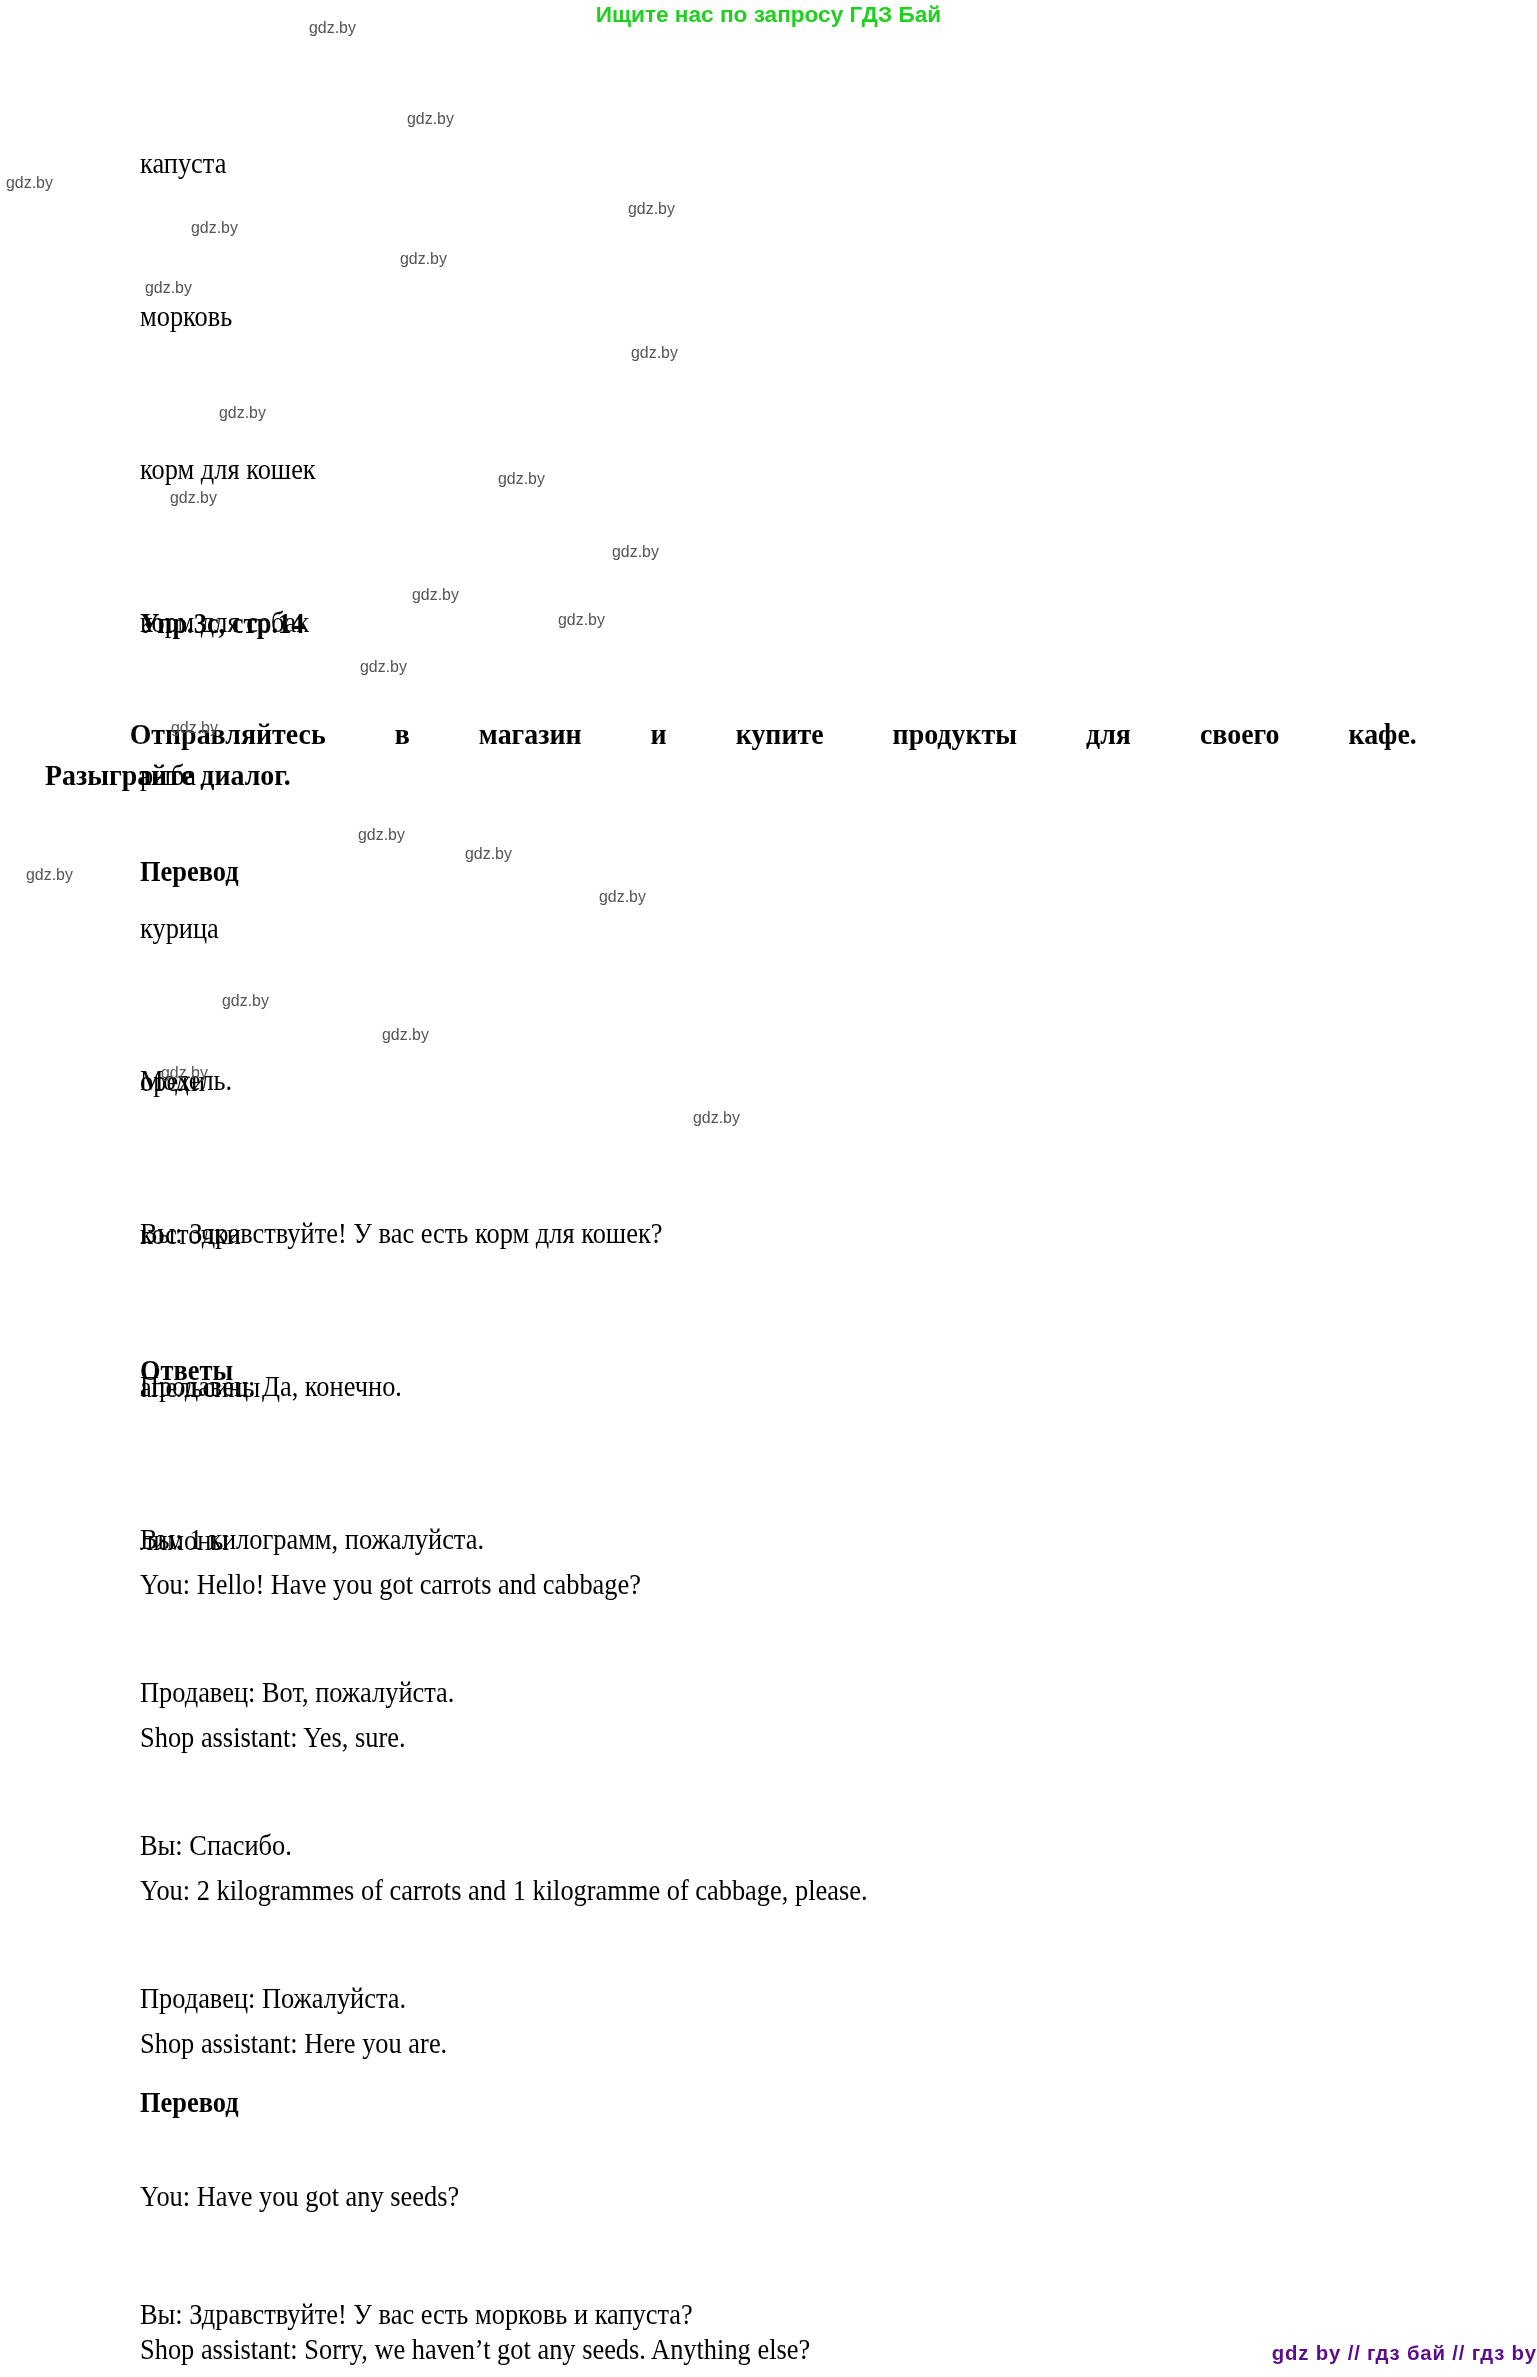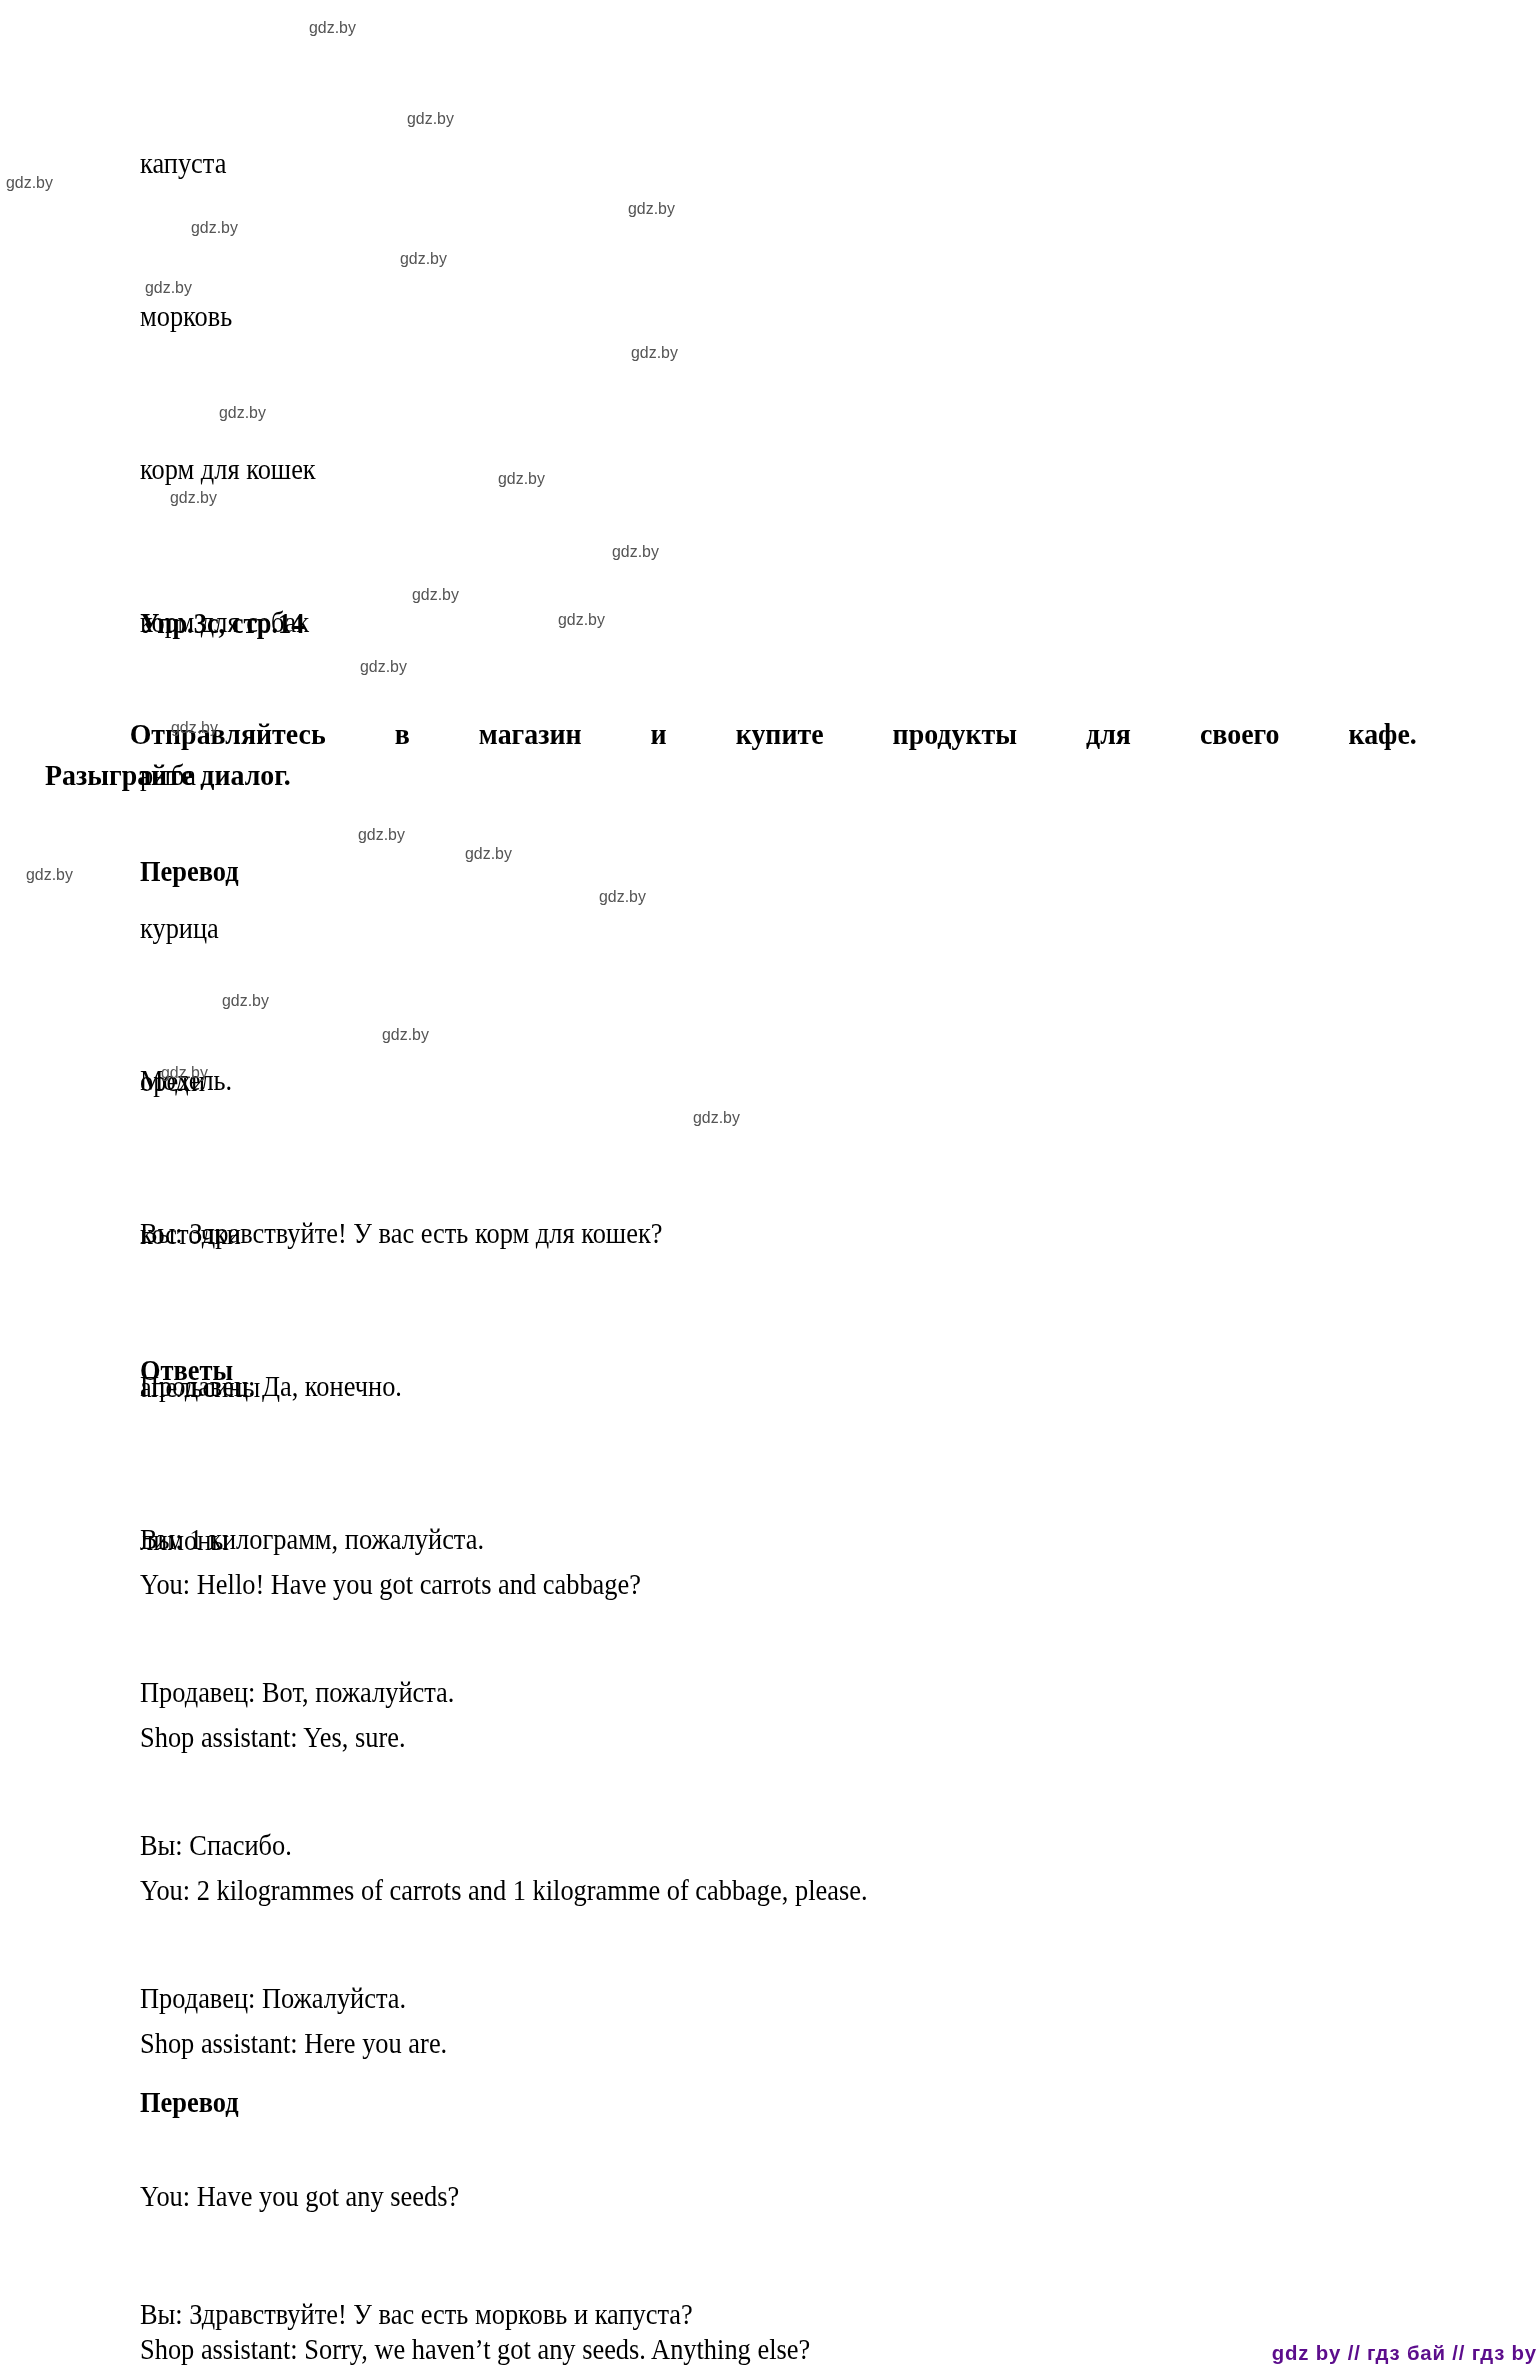--- a/index.html
+++ b/index.html
@@ -100,20 +100,21 @@
   .instruction .ln2 {
     text-indent: 0;
     text-align: left;
   }
 </style>
 </head>
 <body>
 
 <div id="page">
 
+  <div class="promo-top">Ищите нас по запросу ГДЗ Бай</div>
 
   <div class="block" style="top:35px;">
     <span class="line">капуста</span>
     <span class="line">морковь</span>
     <span class="line">корм для кошек</span>
     <span class="line">корм для собак</span>
     <span class="line">рыба</span>
     <span class="line">курица</span>
     <span class="line">орехи</span>
     <span class="line">косточки</span>

